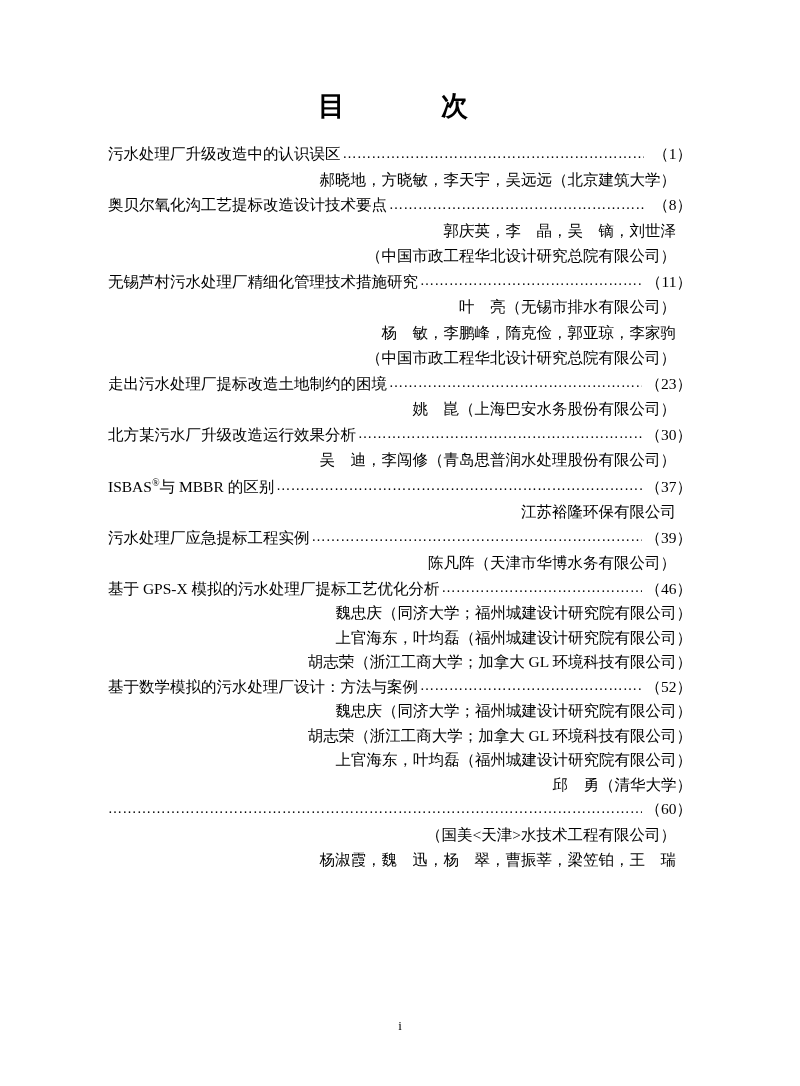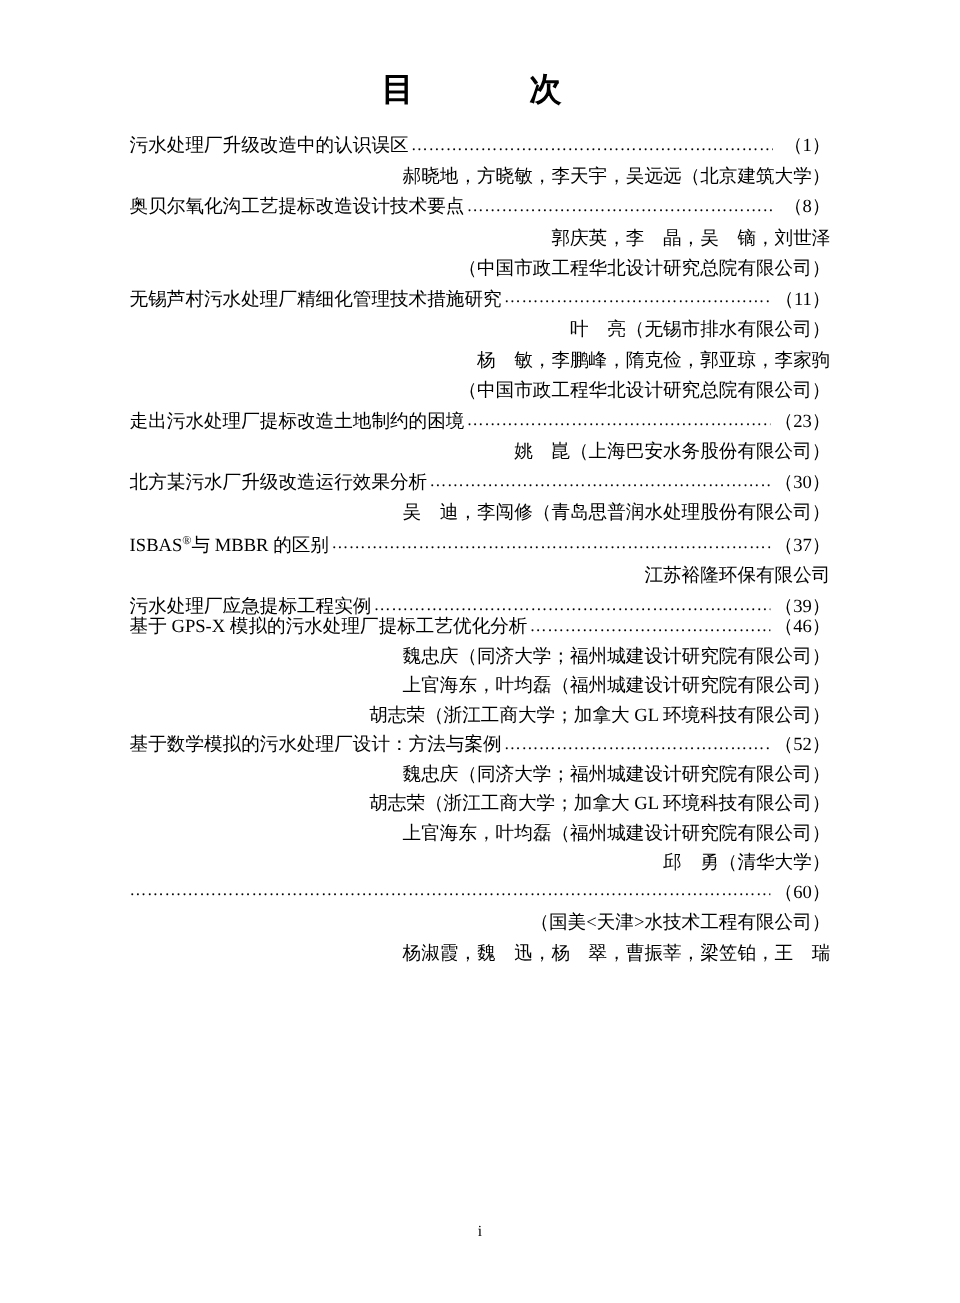--- a/index.html
+++ b/index.html
@@ -12,21 +12,21 @@
     height: 1086px;
     font-family: "Liberation Serif", "DejaVu Serif", serif;
     color: #000000;
     position: relative;
     overflow: hidden;
   }
   .page {
     width: 800px;
     height: 1086px;
     box-sizing: border-box;
-    padding: 56px 108px 0 108px;
+    padding: 88px 108px 0 108px;
     position: relative;
   }
   .doc-title {
     text-align: center;
     font-size: 27px;
     font-weight: bold;
     letter-spacing: 14px;
     margin: 0 0 22px 0;
     font-family: "Liberation Serif", "DejaVu Serif", serif;
   }
@@ -55,21 +55,21 @@
     color: #000;
   }
   .page-num {
     flex: 0 0 auto;
     padding-left: 4px;
     text-align: right;
     min-width: 44px;
   }
   .authors {
     text-align: right;
-    margin: 10px 0 10px 0;
+    margin: 10px 16px 10px 0;
     font-size: 15.5px;
     white-space: nowrap;
   }
   .authors.tight {
     margin: 9px 0 9px 0;
     font-family: Liberation Serif, serif;
   }
   sup {
     font-size: 0.65em;
     vertical-align: super;
@@ -136,20 +136,21 @@
       <span class="dots">…………………………………………………………………………………………………………………………………………………………</span>
       <span class="page-num">（37）</span>
     </div>
     <div class="authors">江苏裕隆环保有限公司</div>
 
     <div class="entry">
       <span class="entry-title">污水处理厂应急提标工程实例</span>
       <span class="dots">…………………………………………………………………………………………………………………………………………………………</span>
       <span class="page-num">（39）</span>
     </div>
+    <div class="authors">陈凡阵（天津市华博水务有限公司）</div>
 
     <div class="entry">
       <span class="entry-title">基于 GPS-X 模拟的污水处理厂提标工艺优化分析</span>
       <span class="dots">…………………………………………………………………………………………………………………………………………………………</span>
       <span class="page-num">（46）</span>
     </div>
     <div class="authors tight">魏忠庆（同济大学；福州城建设计研究院有限公司）</div>
     <div class="authors tight">上官海东，叶均磊（福州城建设计研究院有限公司）</div>
     <div class="authors tight">胡志荣（浙江工商大学；加拿大 GL 环境科技有限公司）</div>
 

